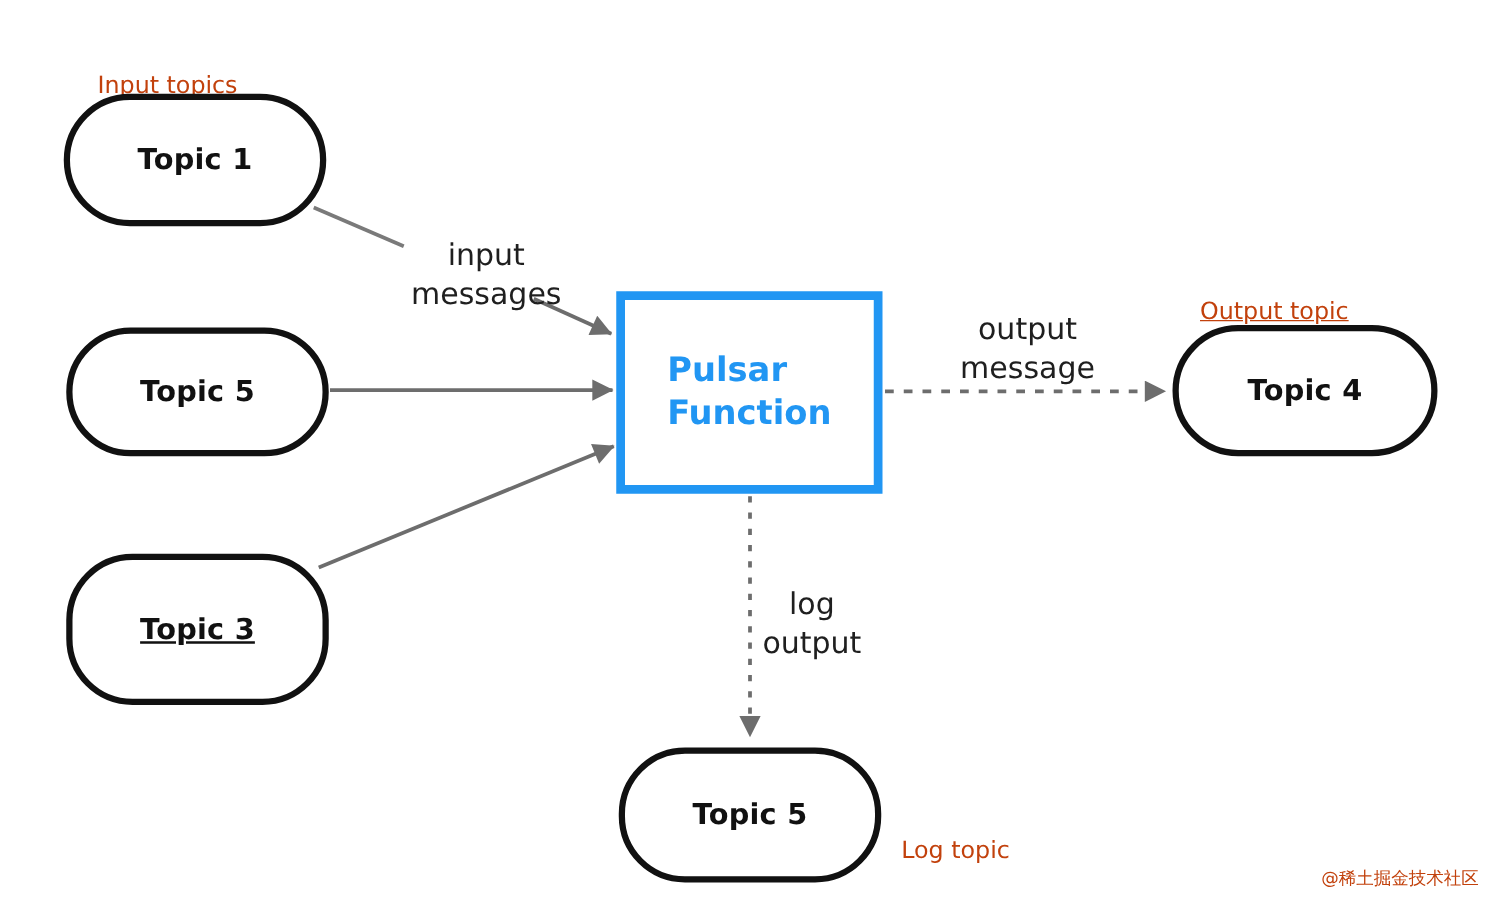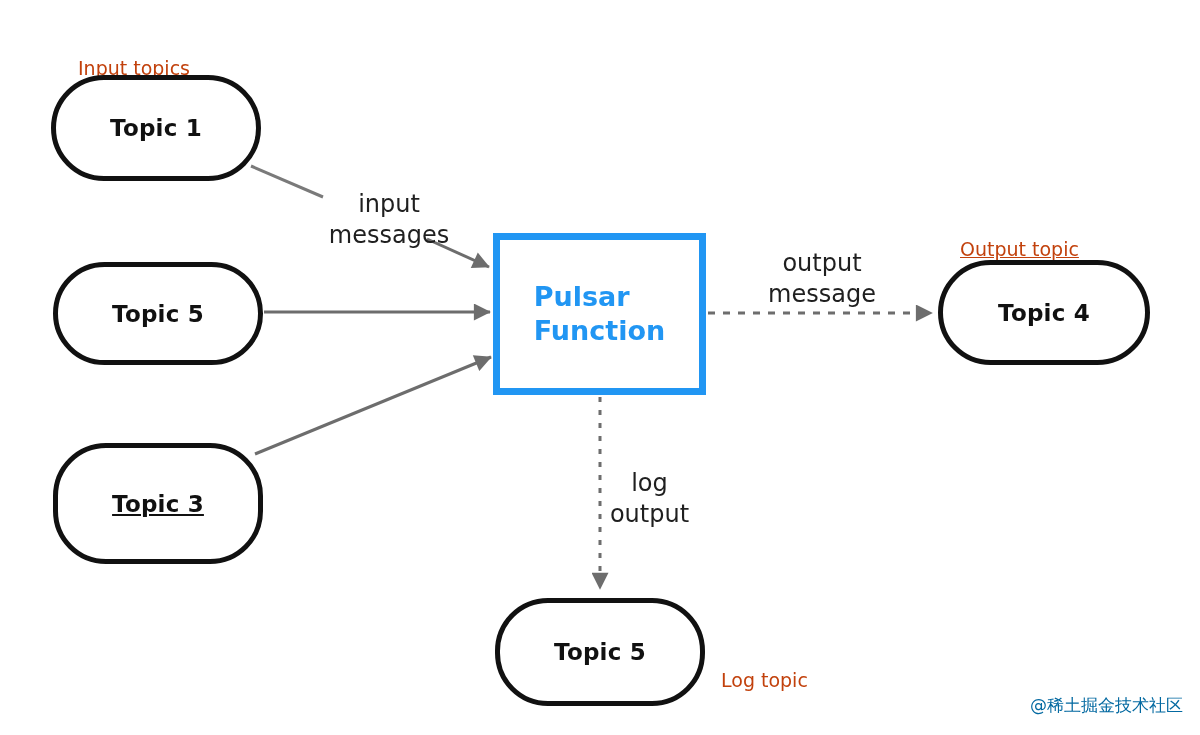--- a/index.html
+++ b/index.html
@@ -68,22 +68,22 @@
     color: #1f1f1f;
     text-align: center;
     white-space: pre-line;
   }
   .el-input  { left: 304px; top: 189px; width: 170px; }
   .el-output { left: 747px; top: 248px; width: 150px; }
   .el-log    { left: 587px; top: 468px; width: 125px; }
   .watermark {
     position: absolute;
     right: 17px; top: 694px;
-    font-size: 17px;
-    color: #0369a1;
+    font-size: 14px;
+    color: #c2410c;
     white-space: nowrap;
   }
 </style>
 </head>
 <body>
 
 <div class="canvas">
 
   <svg class="edges" viewBox="0 0 1200 735" xmlns="http://www.w3.org/2000/svg">
     <defs>

